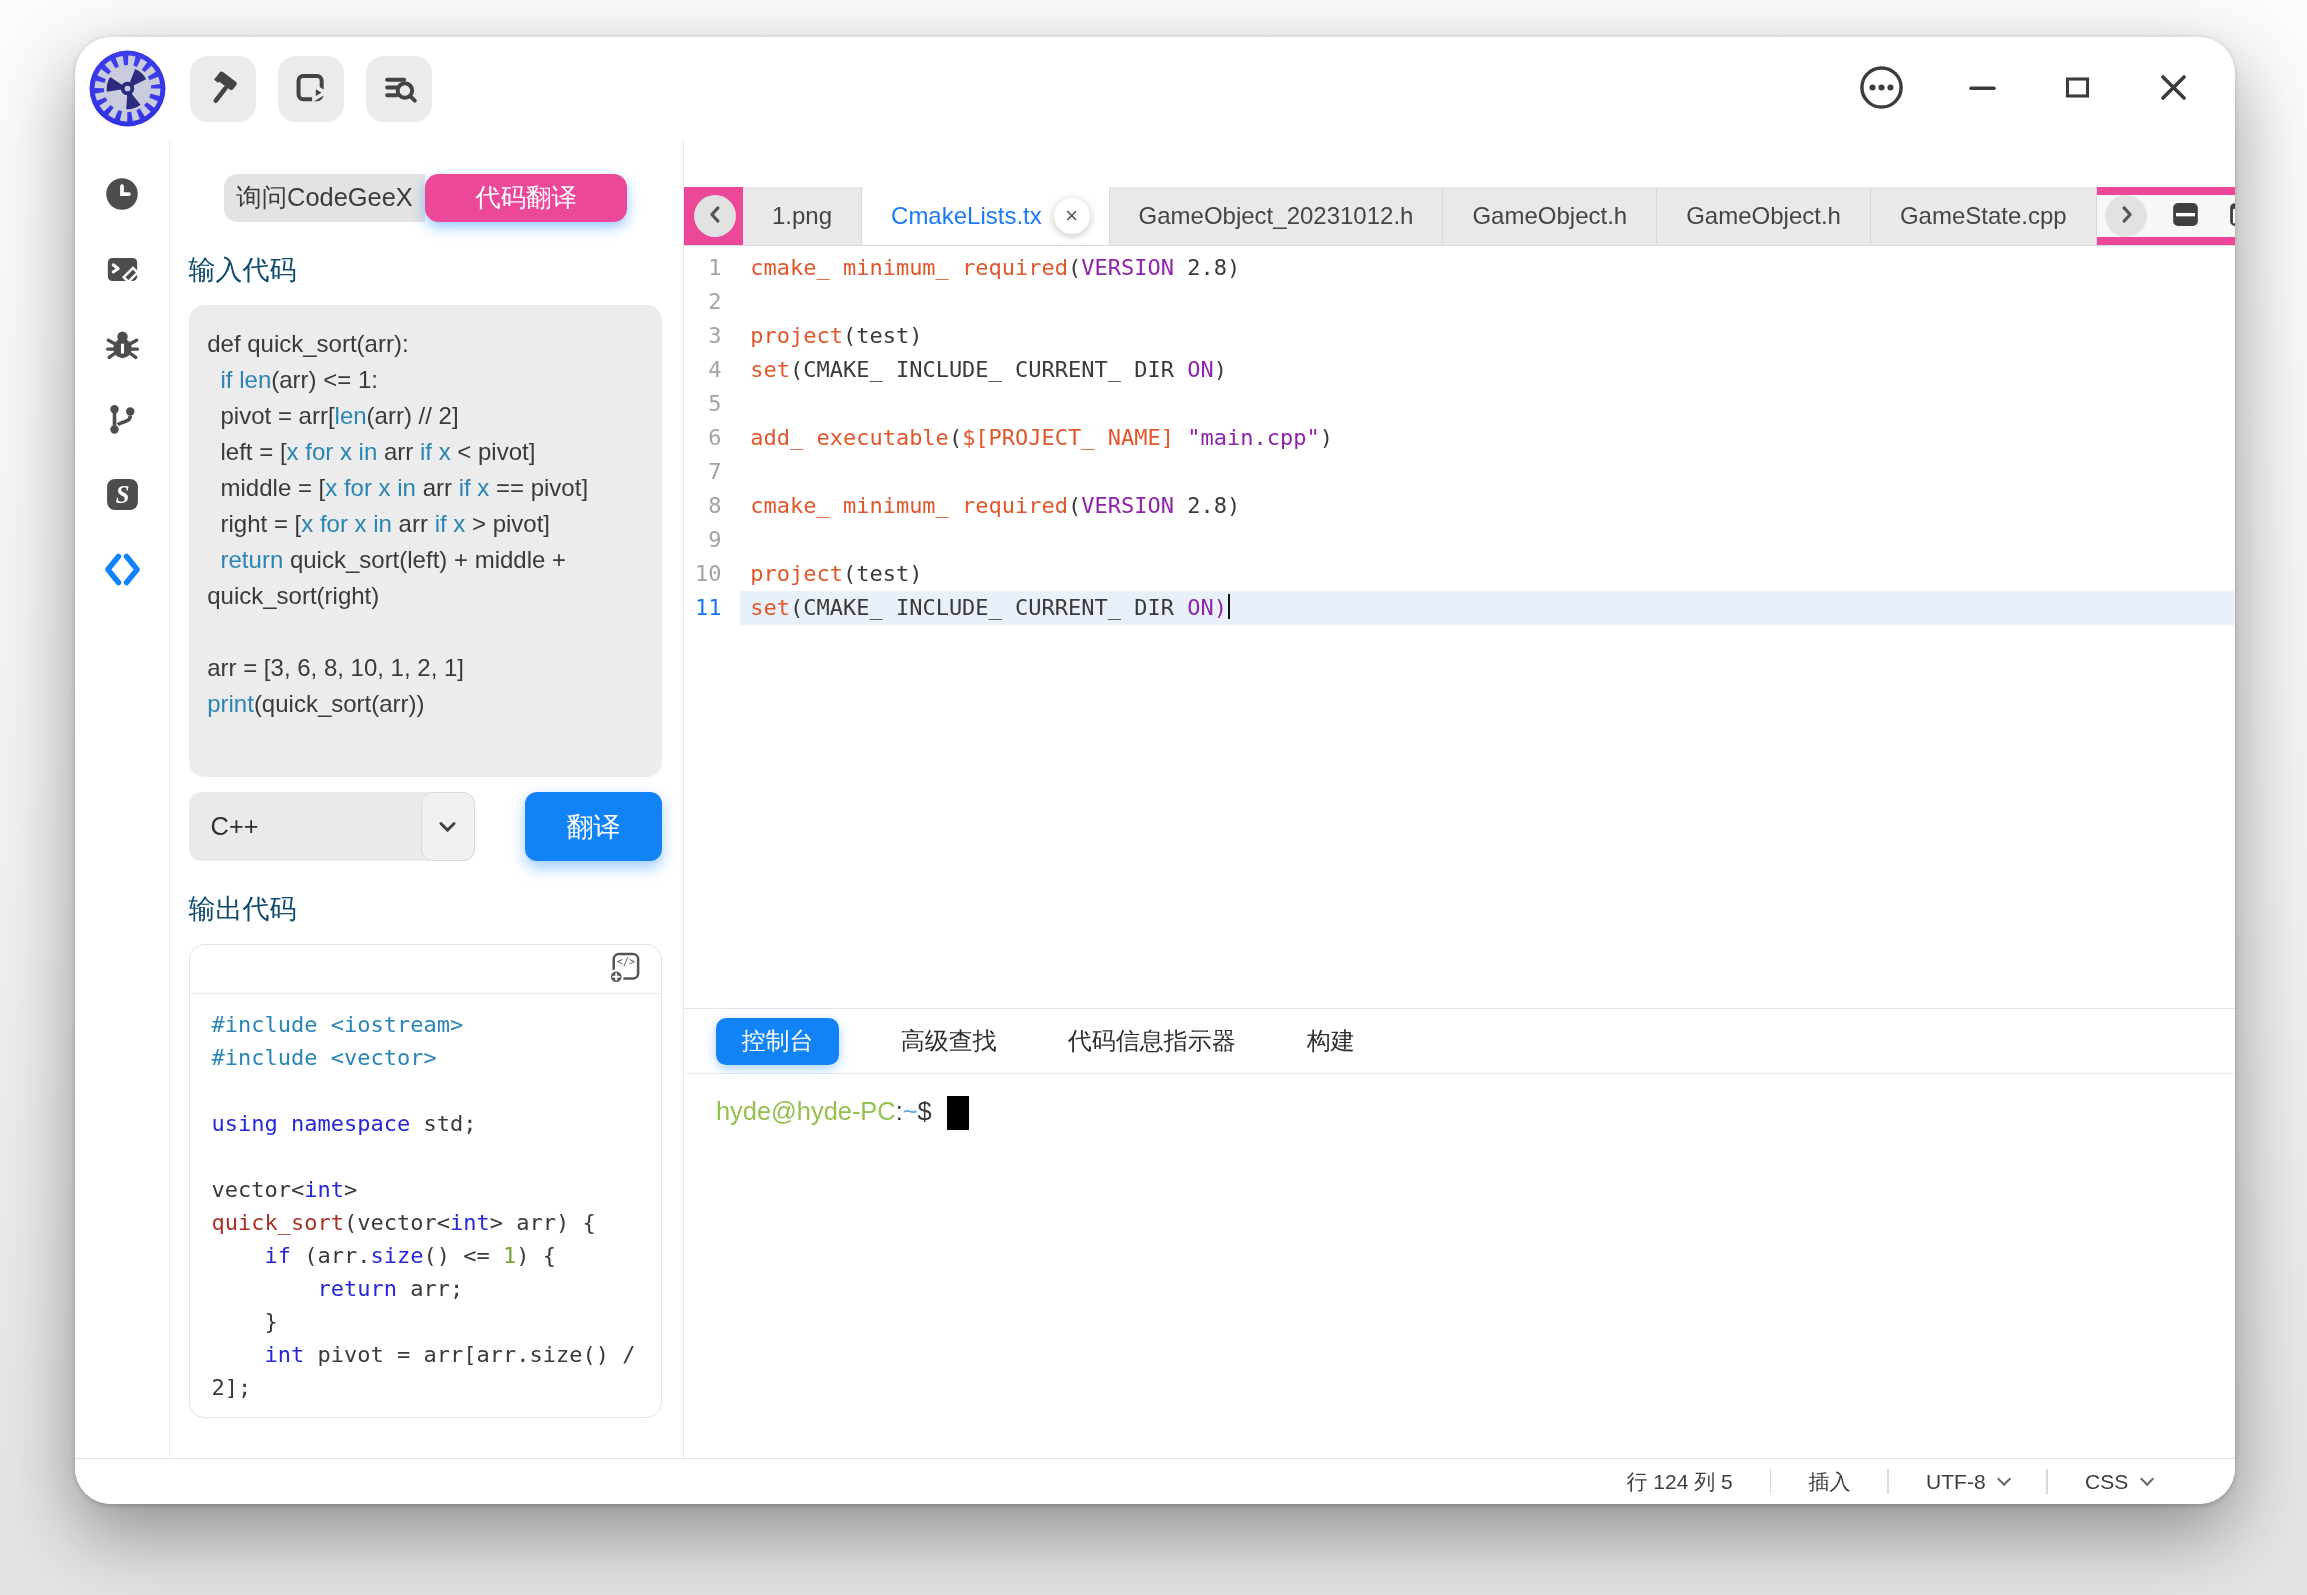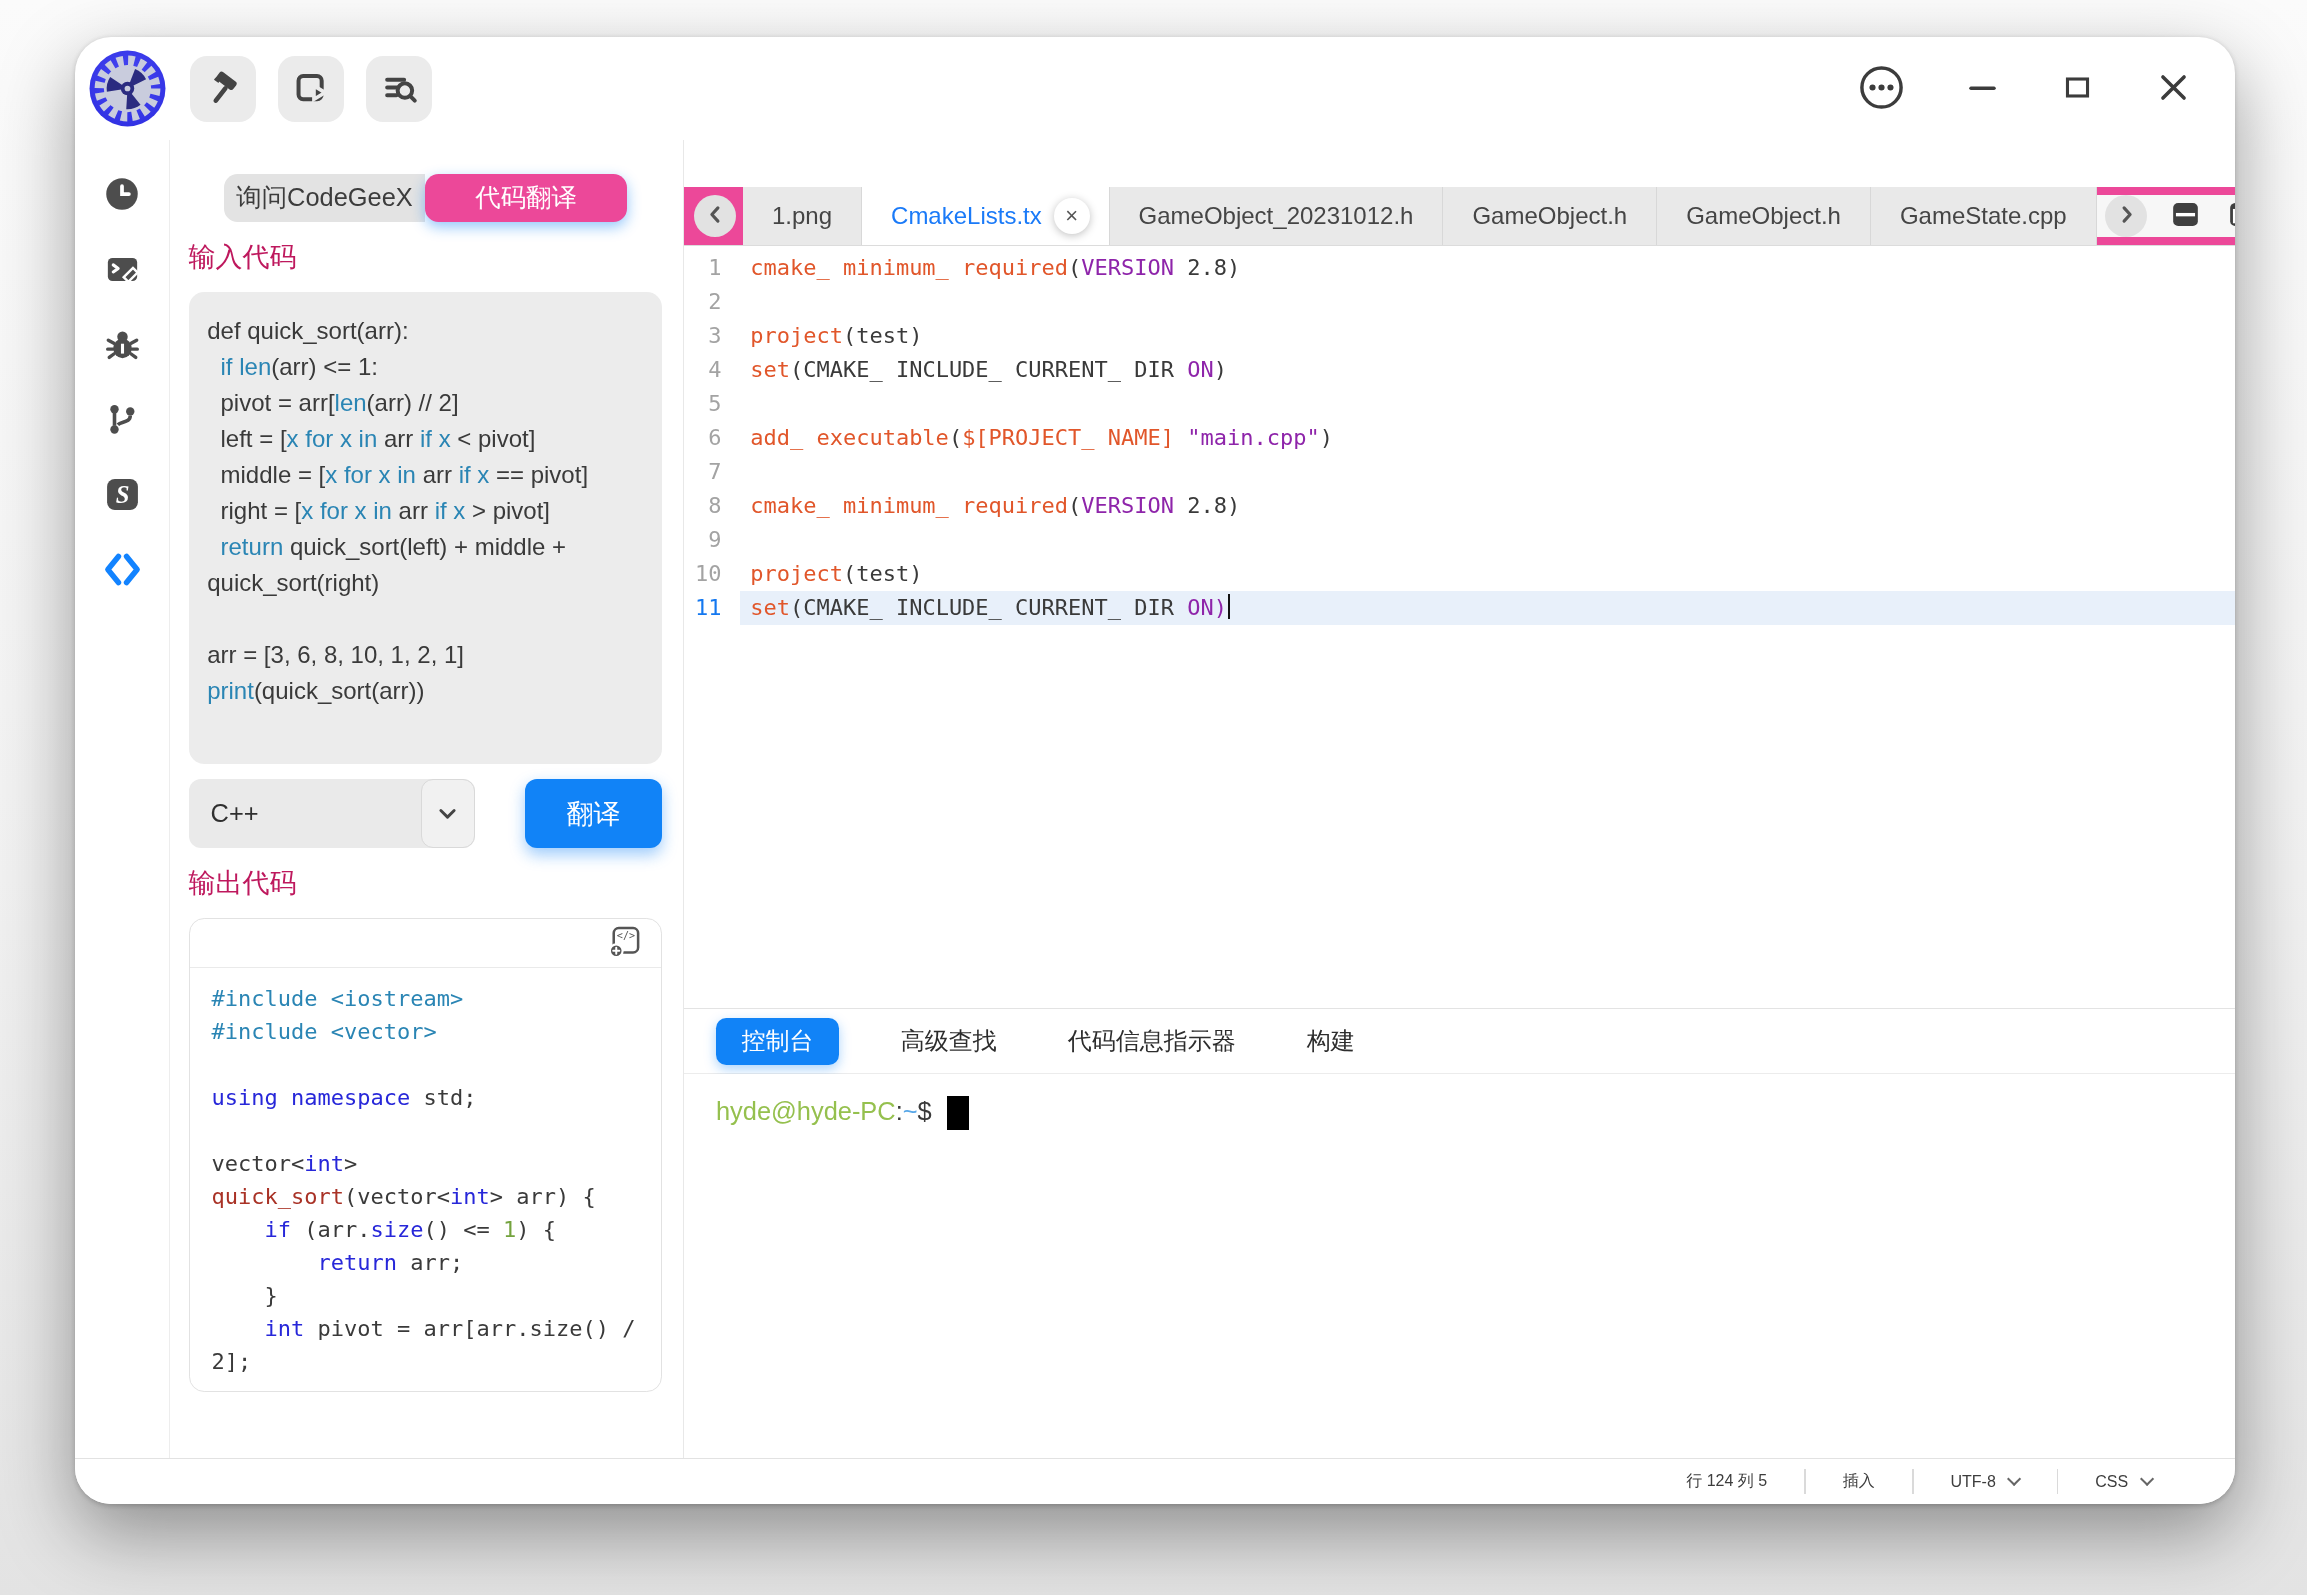--- a/index.html
+++ b/index.html
@@ -32,21 +32,21 @@
   .cg-panel { flex:0 0 514px; border-right:1.7px solid #e8e8e8;
     padding:34px 21px 0 18.6px; display:flex; flex-direction:column; overflow:hidden; }
   .cg-toggle { width:403px; height:48px; margin:0 auto; display:flex; border-radius:13.6px;
     overflow:visible; font-size:25.4px; }
   .cg-toggle-seg { flex:1; display:flex; align-items:center; justify-content:center;
     background:#e3e3e3; color:#3c3c3c; cursor:pointer; }
   .cg-toggle-seg:first-child { border-radius:13.6px 0 0 13.6px; }
   .cg-toggle-seg:last-child  { border-radius:0 13.6px 13.6px 0; }
   .cg-toggle-seg.active { background:#ec4899; color:#fff; border-radius:13.6px;
     box-shadow:0 5.1px 13.6px rgba(17,131,247,.45); }
-  .cg-label { margin-top:17px; font-size:27px; color:#be185d; }
+  .cg-label { margin-top:30px; font-size:27px; color:#0c4a6e; }
   .cg-inputbox { margin-top:17px; height:472px; background:#ececec; border-radius:15.2px;
     padding:21px 18.6px; overflow:hidden; cursor:text; }
   .codewrap .cl { white-space:pre; }
   .codewrap.sans { font-size:24px; line-height:36px; color:#3a3a3a; }
   .cg-row { margin-top:15.2px; display:flex; align-items:center; }
   .cg-select { position:relative; width:286px; height:69px; background:#eaeaea; border-radius:12px;
     display:flex; align-items:center; padding-left:22px; font-size:25.4px; color:#2f2f2f; cursor:pointer; }
   .cg-select-btn { position:absolute; right:0; top:0; height:69px; width:54px;
     border:1.7px solid #d9d9d9; background:#f1f1f1; border-radius:12px;
     display:flex; align-items:center; justify-content:center; }
@@ -107,21 +107,21 @@
   .sg-b { color:#2727d9; }
   .sg-f { color:#a93226; }
   .sg-n { color:#74a33e; }
   .sg-o { color:#e1562a; }
   .sg-v { color:#8e24aa; }
   .sg-s { color:#8e24aa; }
 
   
   .statusbar { flex:0 0 46px; border-top:1.7px solid #e2e2e2; background:#fff;
     display:flex; align-items:center; justify-content:flex-end; padding-right:46px;
-    font-size:16px; color:#3d3d3d; }
+    font-size:21px; color:#3d3d3d; }
   .st-item { display:flex; align-items:center; padding:0 37px; cursor:pointer; }
   .st-sep { width:1.7px; height:25.4px; background:#dadada; }
   .chev { display:inline-block; width:10.2px; height:10.2px; border-right:2.5px solid #666;
     border-bottom:2.5px solid #666; transform:rotate(45deg); margin-left:13.6px; margin-bottom:5.1px; }
 </style>
 </head>
 <body>
 
 <div class="window">
 

